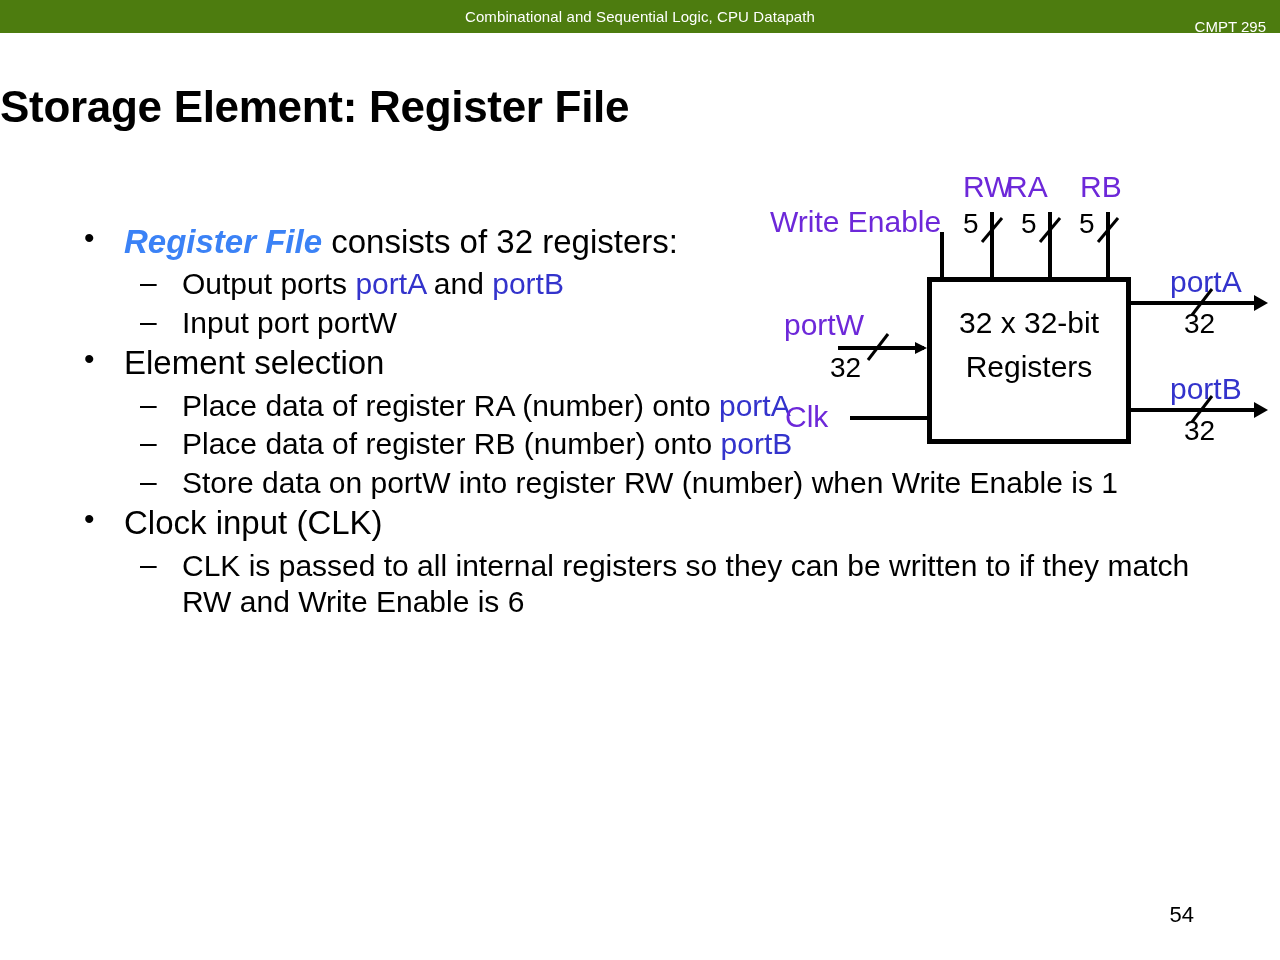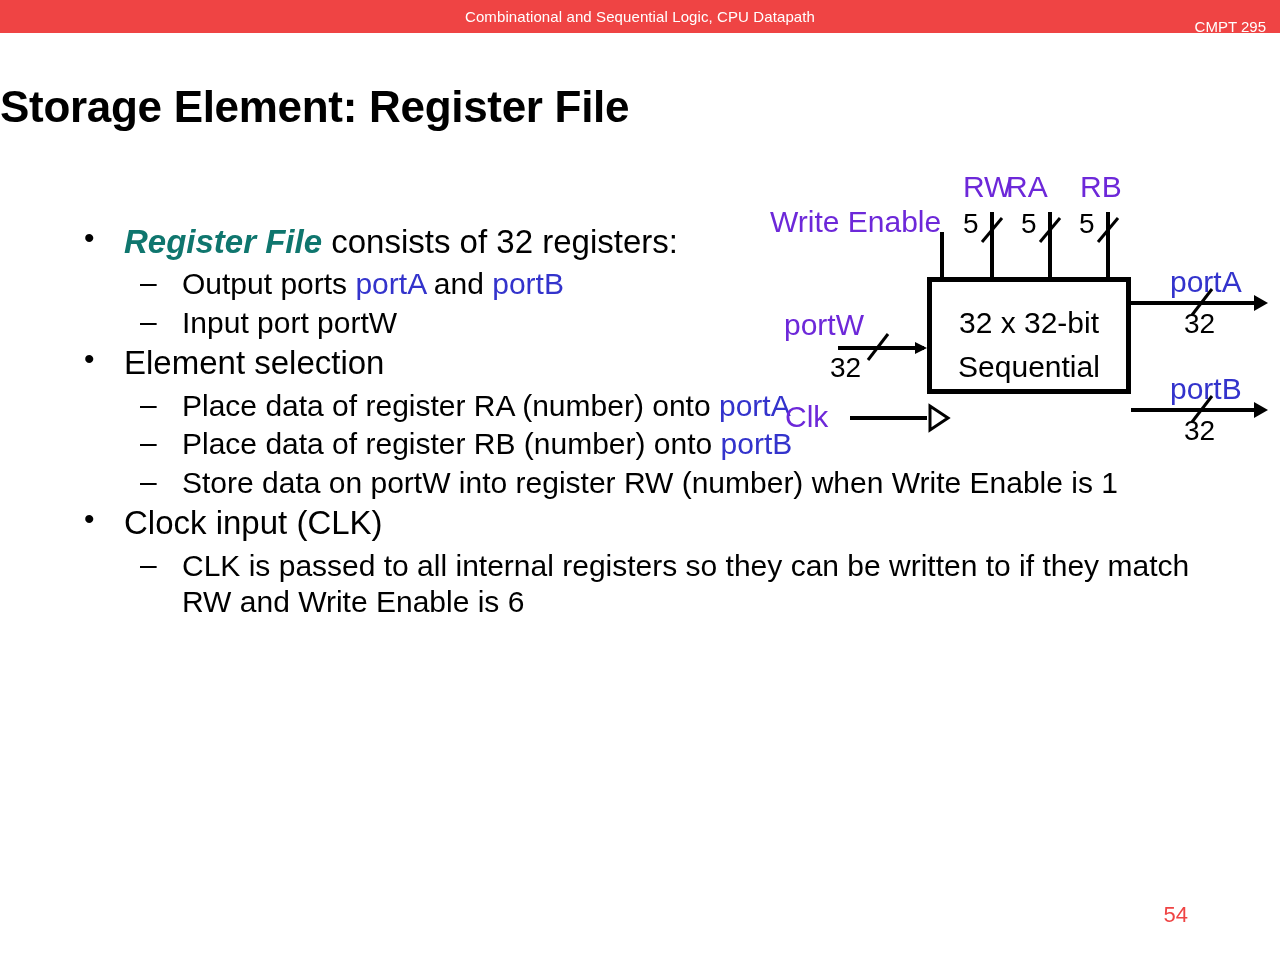--- a/index.html
+++ b/index.html
@@ -14,21 +14,21 @@
     position: relative;
     overflow: hidden;
   }
 
   
   .header-bar {
     position: absolute;
     left: 0; top: 0;
     width: 1280px;
     height: 33px;
-    background: #ef4444;
+    background: #4d7c0f;
     color: #ffffff;
   }
   .header-center {
     position: absolute;
     left: 0; top: 0;
     width: 1280px;
     text-align: center;
     line-height: 33px;
     font-size: 15px;
     letter-spacing: 0.1px;
@@ -82,21 +82,21 @@
     margin-bottom: 2px;
     line-height: 1.22;
   }
   .lvl2 .dash {
     position: absolute;
     left: 78px;
     top: -1px;
     font-size: 30px;
   }
   .red-italic {
-    color: #0f766e;
+    color: #3b82f6;
     font-style: italic;
     font-weight: bold;
   }
   .blue {
     color: #3333cc;
   }
 
   
   .diagram {
     position: absolute;
@@ -121,21 +121,21 @@
     position: absolute;
     font-size: 28px;
     color: #000000;
     white-space: nowrap;
   }
   .regbox {
     position: absolute;
     left: 167px;
     top: 117px;
     width: 204px;
-    height: 117px;
+    height: 167px;
     border: 5px solid #000000;
     background: #ffffff;
     box-sizing: border-box;
   }
   .regbox .line1 {
     position: absolute;
     left: 0; top: 24px;
     width: 100%;
     text-align: center;
     font-size: 30px;
@@ -144,24 +144,24 @@
     position: absolute;
     left: 0; top: 68px;
     width: 100%;
     text-align: center;
     font-size: 30px;
   }
 
   
   .page-num {
     position: absolute;
-    right: 92px;
+    right: 86px;
     bottom: 32px;
     font-size: 22px;
-    color: #ef4444;
+    color: #000000;
   }
 </style>
 </head>
 <body>
 
 <div class="header-bar">
   <div class="header-center">Combinational and Sequential Logic, CPU Datapath</div>
   <div class="header-right">CMPT 295</div>
 </div>
 
@@ -257,21 +257,21 @@
   <div class="lbl-sm" style="left:203px; top:48px;">5</div>
   <div class="lbl-sm" style="left:261px; top:48px;">5</div>
   <div class="lbl-sm" style="left:319px; top:48px;">5</div>
 
   <div class="lbl" style="left:24px; top:148px;">portW</div>
   <div class="lbl-sm" style="left:70px; top:192px;">32</div>
   <div class="lbl" style="left:25px; top:240px;">Clk</div>
 
   <div class="regbox">
     <div class="line1">32 x 32-bit</div>
-    <div class="line2">Sequential</div>
+    <div class="line2">Registers</div>
   </div>
 
   <div class="lbl-blue" style="left:410px; top:105px;">portA</div>
   <div class="lbl-sm" style="left:424px; top:148px;">32</div>
   <div class="lbl-blue" style="left:410px; top:212px;">portB</div>
   <div class="lbl-sm" style="left:424px; top:255px;">32</div>
 
 </div>
 
 <div class="page-num">54</div>

